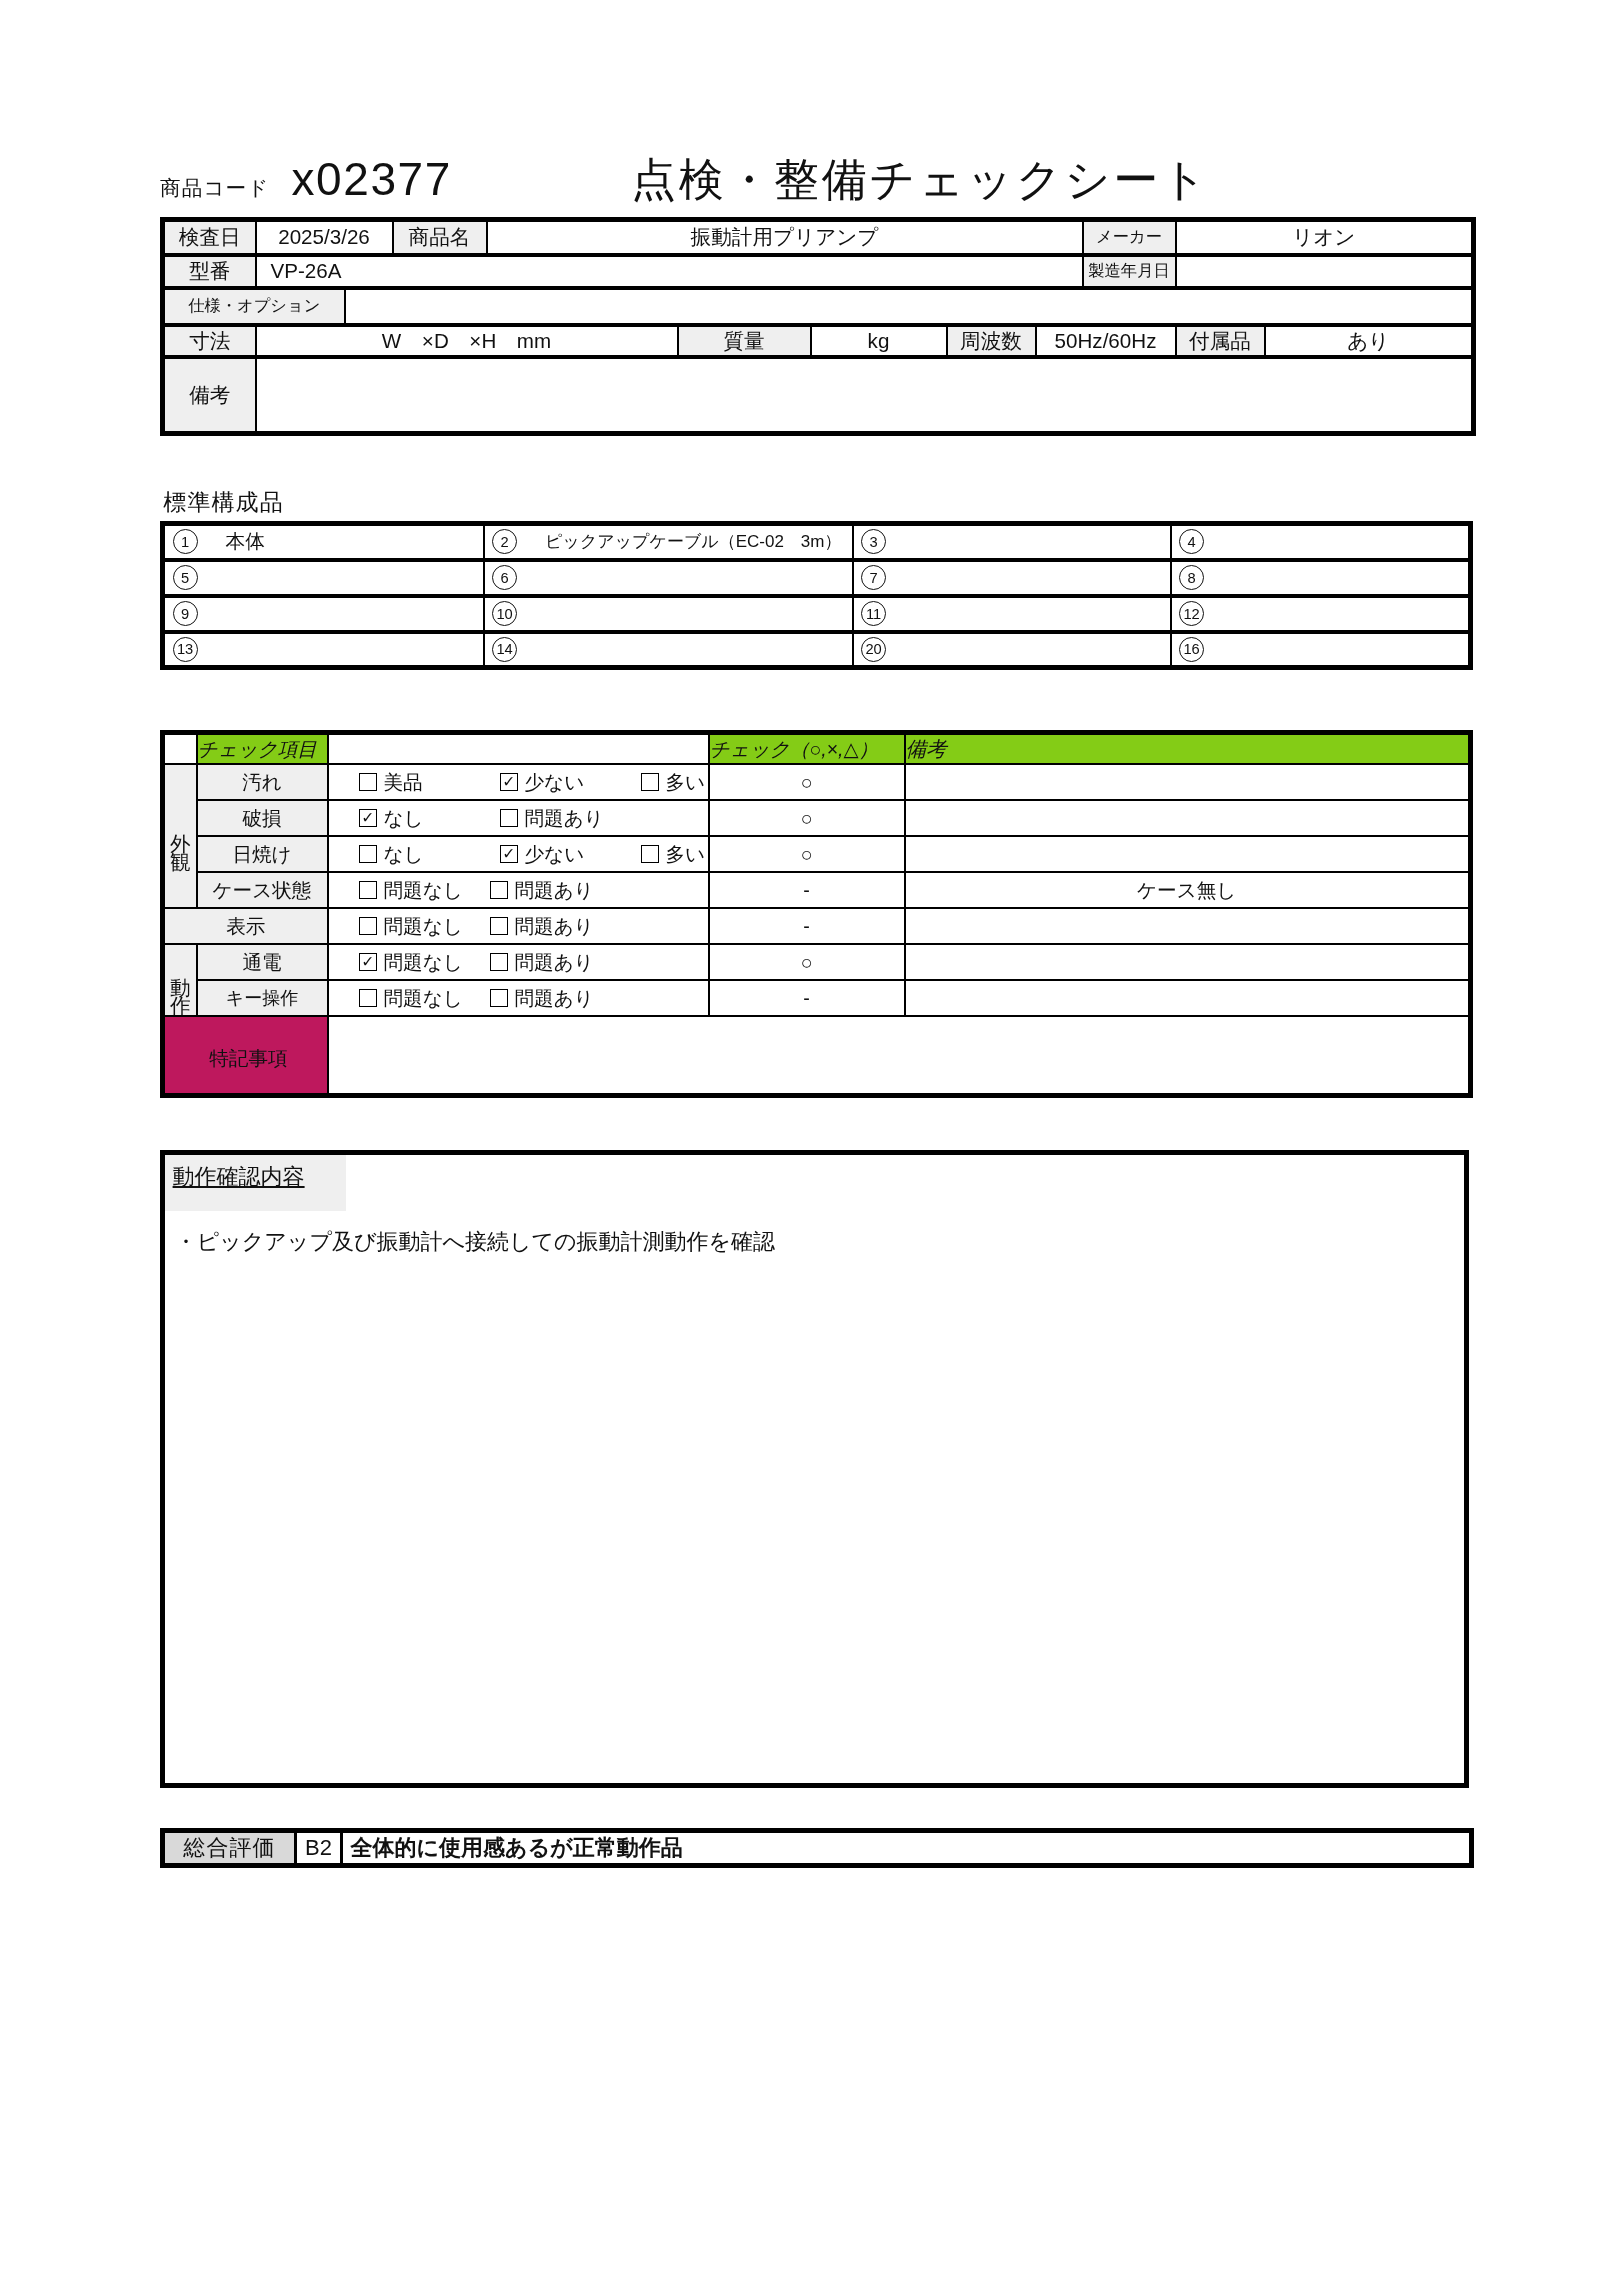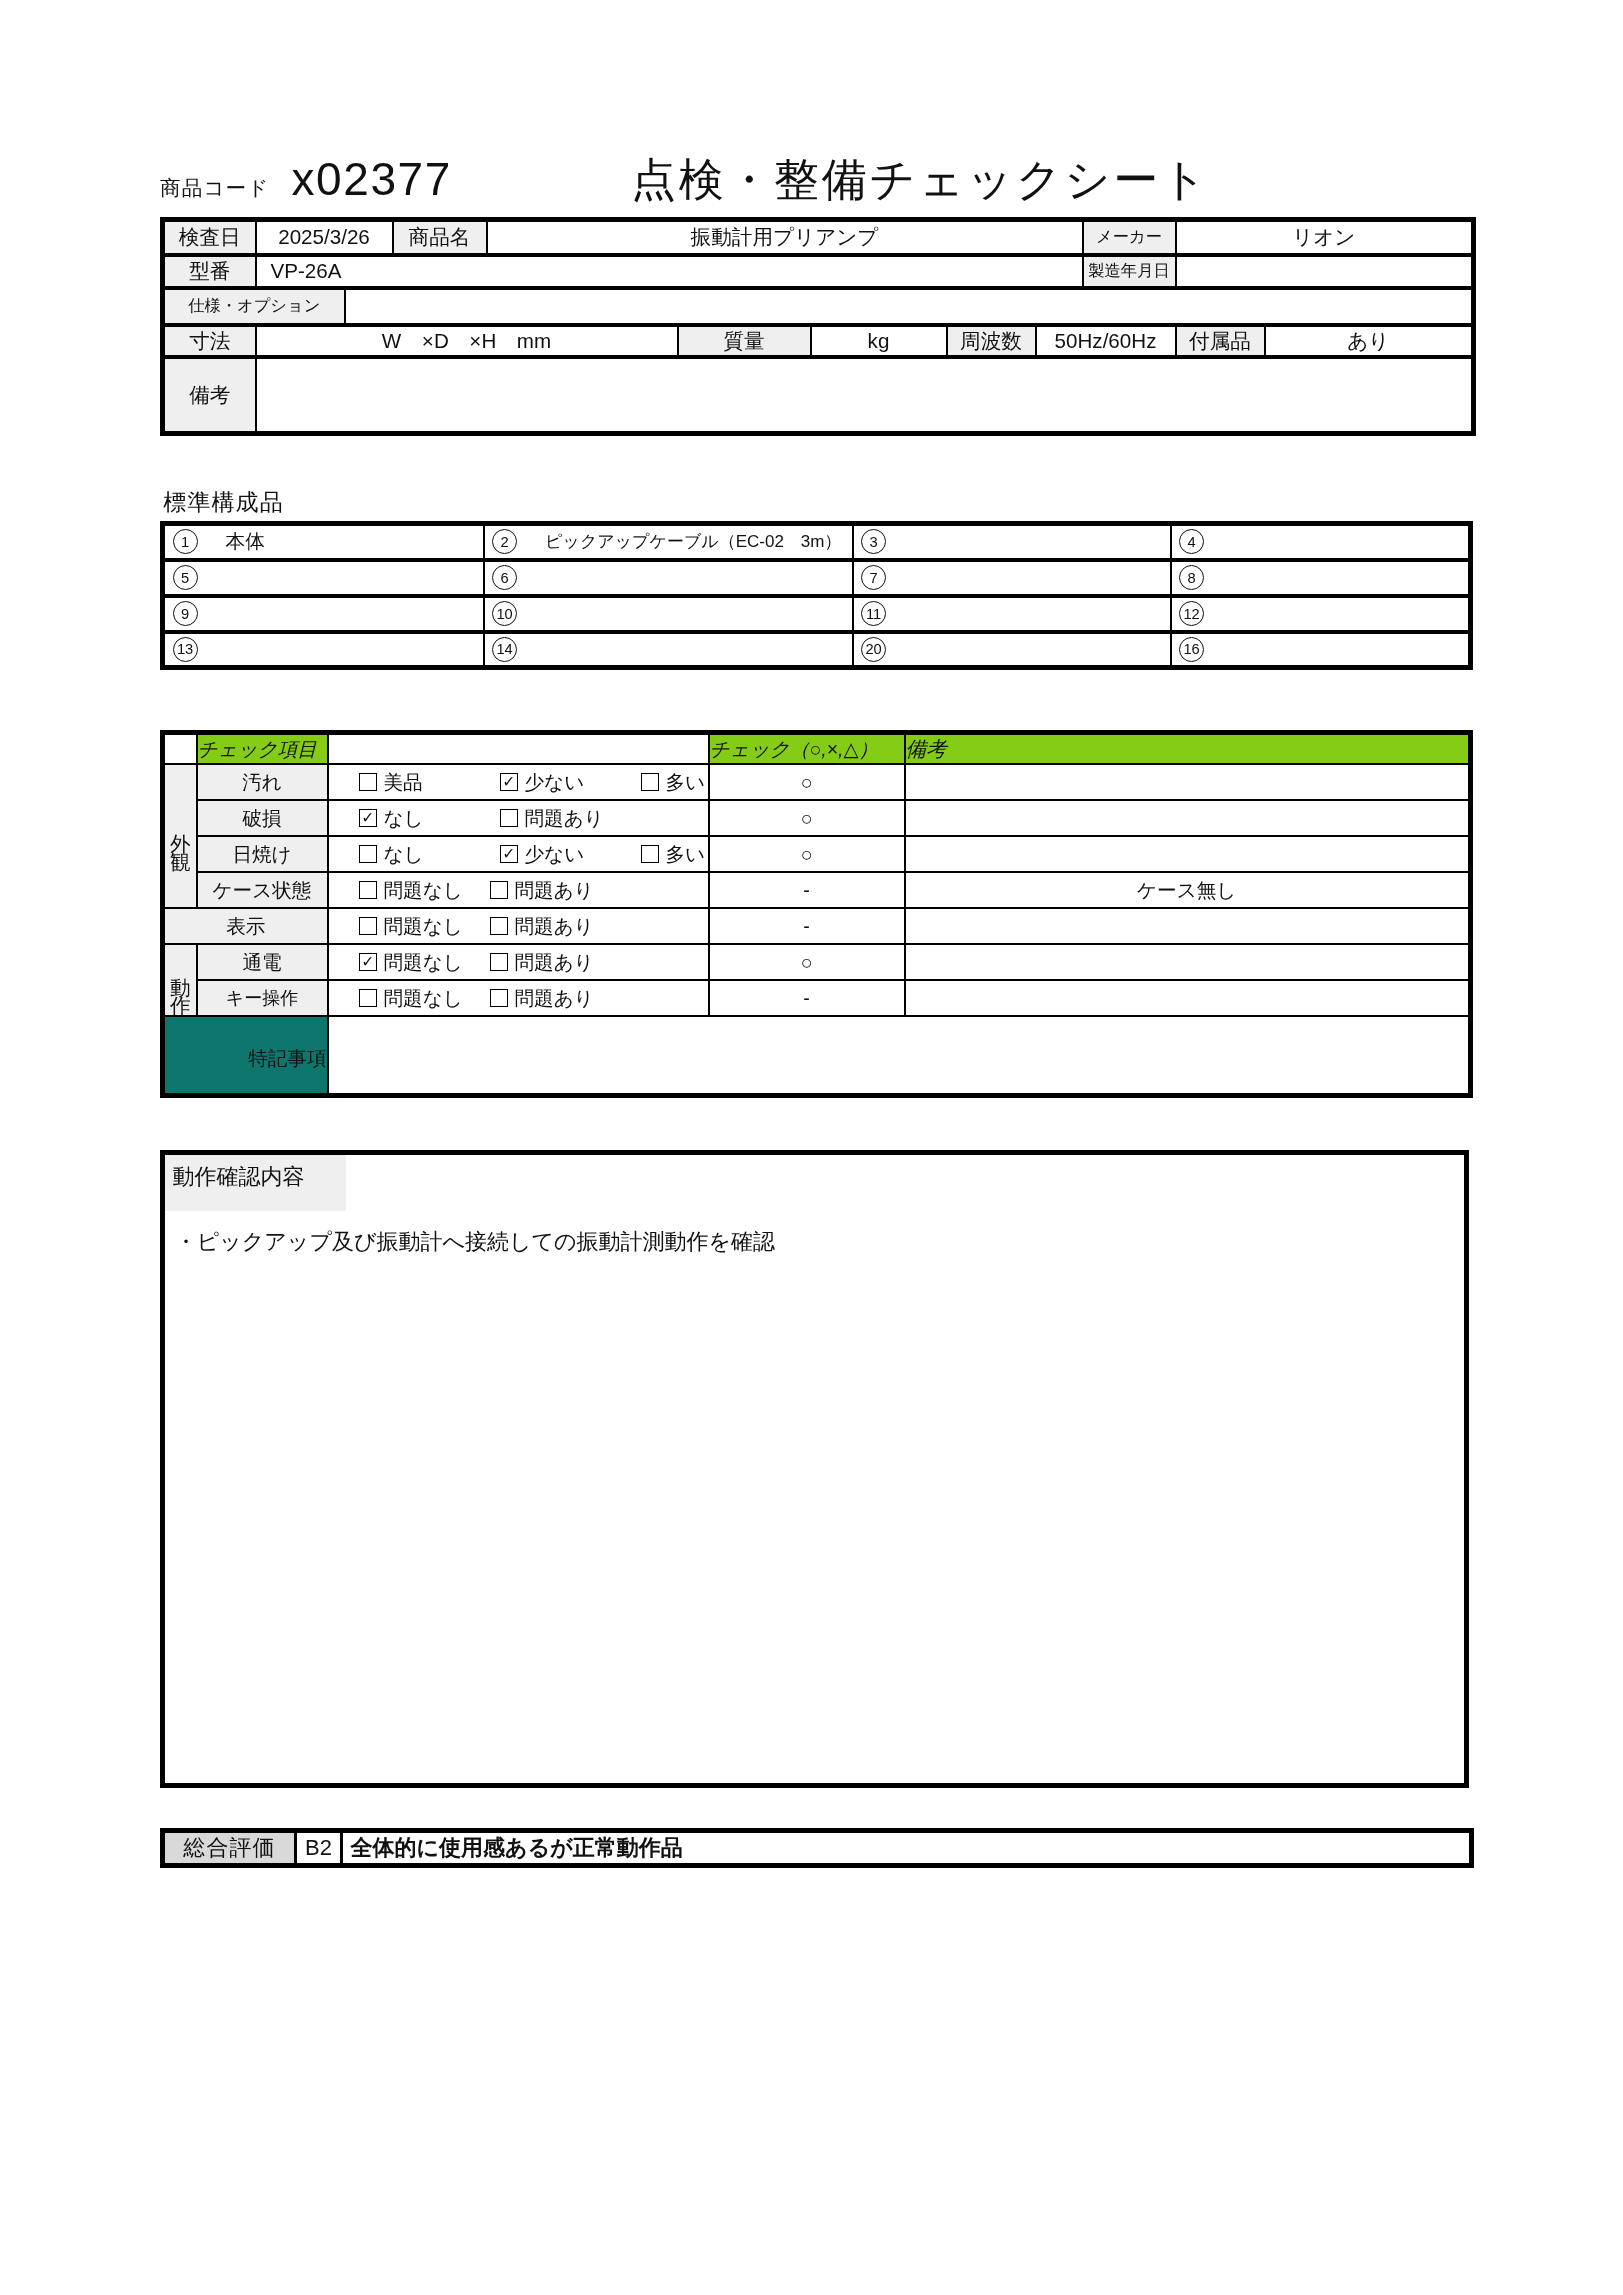--- a/index.html
+++ b/index.html
@@ -51,29 +51,29 @@
   .opt{display:flex;align-items:center;}
   .opt.w3{width:141px;}
   .opt.w2{width:131px;}
   .cb{width:18.5px;height:18.5px;border:1.6px solid #000;display:flex;align-items:center;
       justify-content:center;font-size:15.7px;line-height:1;box-sizing:border-box;
       margin-right:6.5px;flex:0 0 auto;}
   .opt-label{font-size:19.6px;}
   .check-cell{text-align:center;font-size:25px;}
   .check-dash{font-size:19.6px;}
   .remark-cell{text-align:center;font-size:19.6px;}
-  .notes-label{background:#0f766e;vertical-align:top;text-align:right;
+  .notes-label{background:#be185d;vertical-align:top;text-align:center;
                padding:6.5px 0 0 5.4px;font-size:19.6px;}
   .notes-row td{height:79px;}
 
   
   .opbox{position:absolute;top:1150px;left:0;width:1309px;height:638px;
          border:5.4px solid #000;box-sizing:border-box;}
   .opbox-label{width:181px;height:56px;background:#efefef;font-size:22px;
-               padding:6.5px 0 0 7.6px;box-sizing:border-box;}
+               padding:6.5px 0 0 7.6px;box-sizing:border-box;text-decoration:underline;}
   .opbox-line{margin:16.3px 0 0 9.8px;font-size:22px;}
 
   
   .t-overall{top:1828px;width:1309px;border:5.4px solid #000;}
   .t-overall td{border:3.3px solid #000;height:33px;vertical-align:middle;font-size:22px;}
   .ov-label{background:#d9d9d9;text-align:center;letter-spacing:1.1px;}
   .ov-grade{text-align:center;}
   .ov-comment{text-align:left;padding-left:7.6px;font-weight:bold;}
 </style>
 </head>

